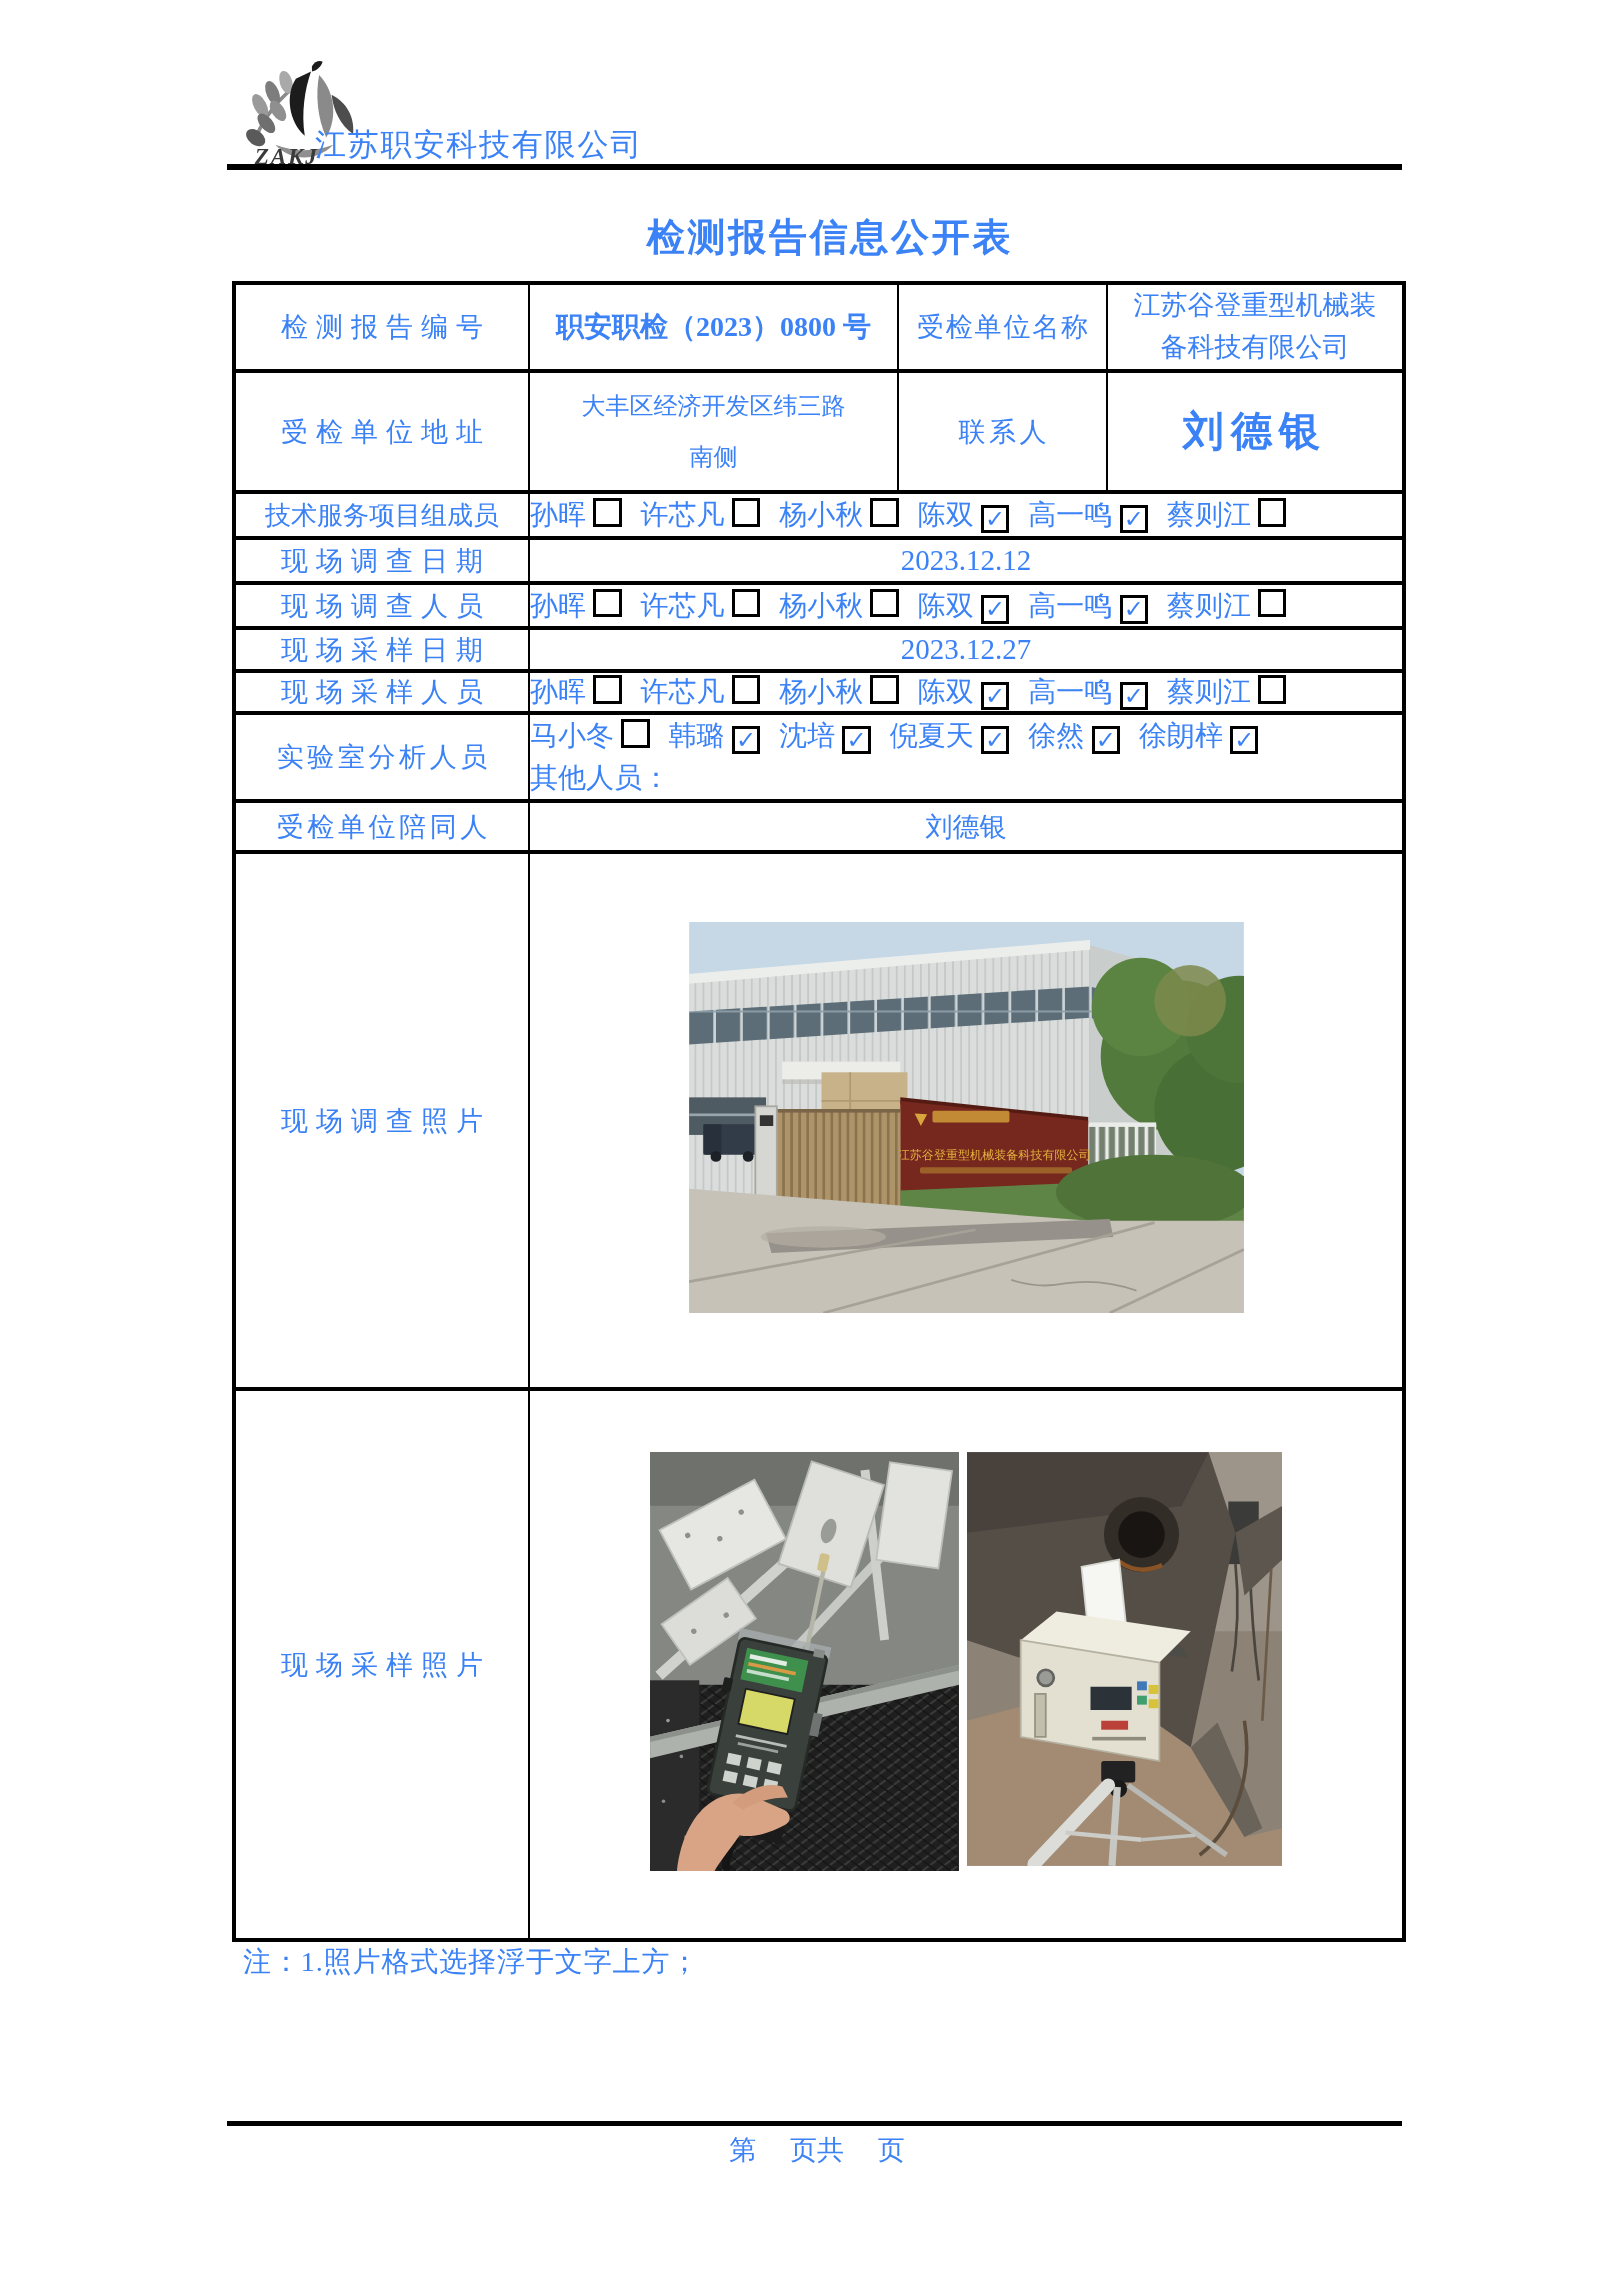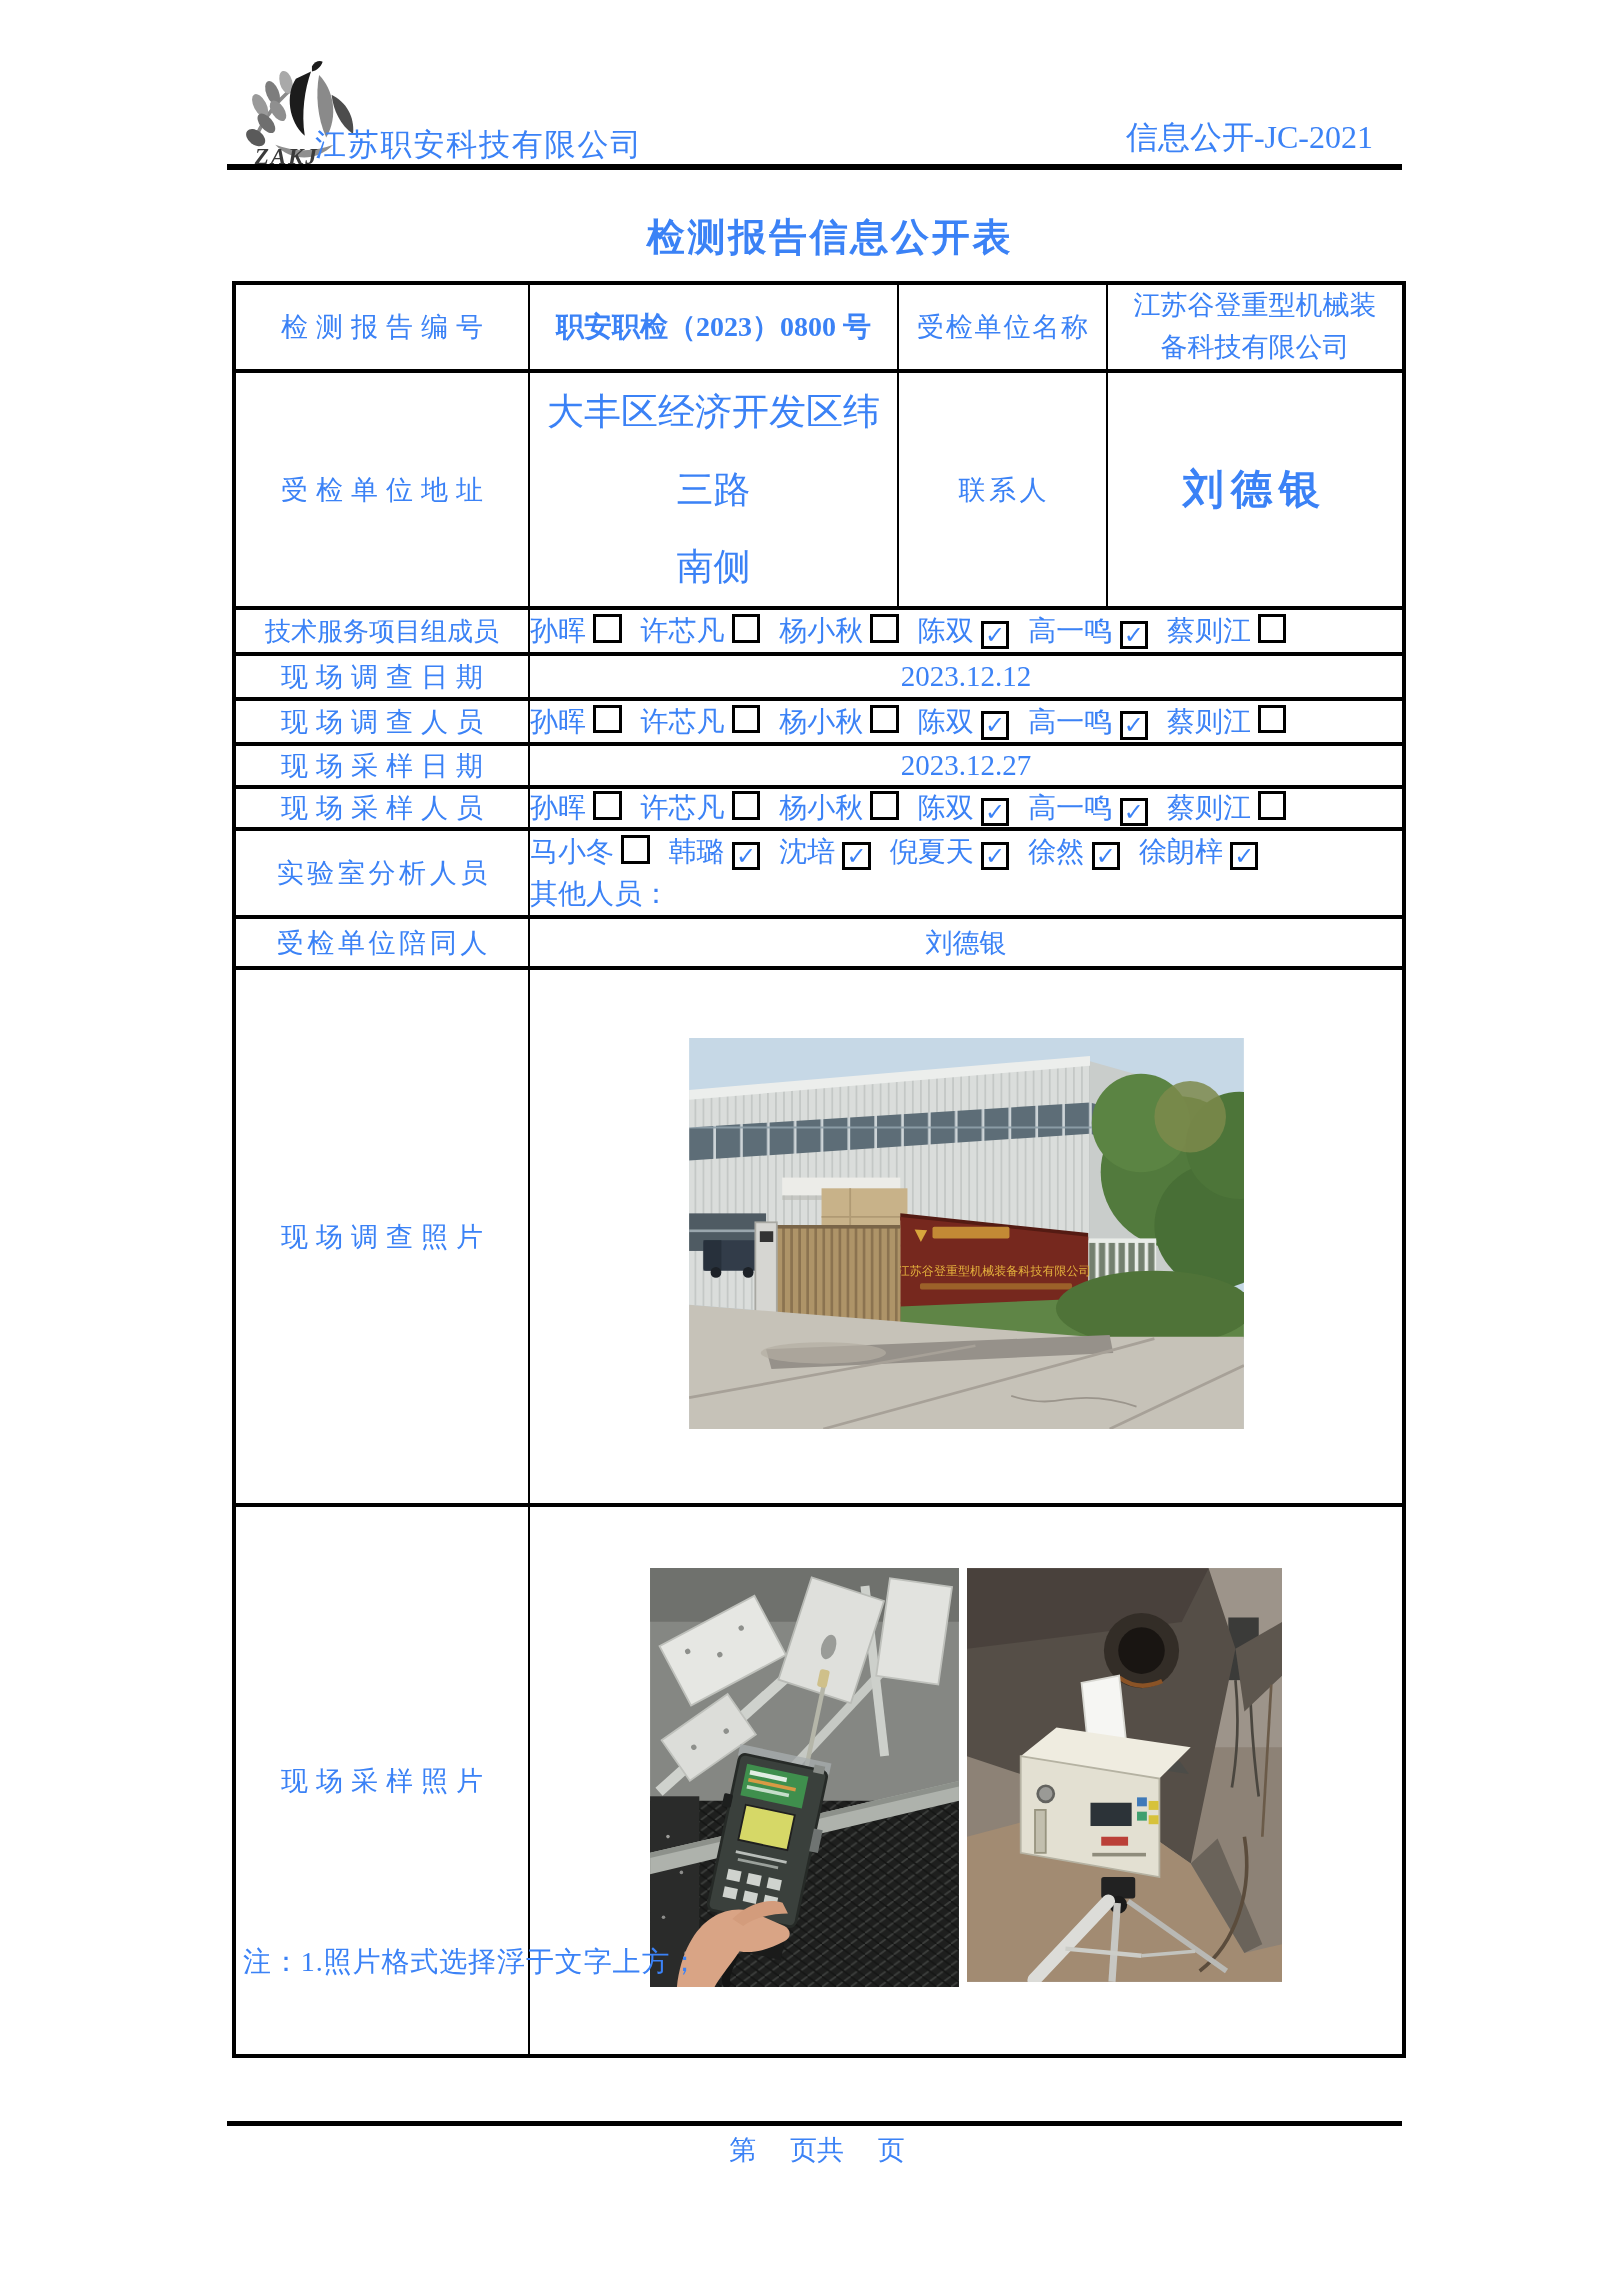--- a/index.html
+++ b/index.html
@@ -21,21 +21,21 @@
                 vertical-align:middle;padding:0;overflow:hidden;}
   table.main{border:4.5px solid #000;padding-left:46px;}
   .lbl{text-align:center;}
   .val{text-align:center;}
   .sp9{letter-spacing:8px;margin-right:-8px;display:inline-block;}
   .sp4{letter-spacing:3.6px;margin-right:-3.6px;display:inline-block;}
   .sp2{letter-spacing:1.8px;margin-right:-1.8px;display:inline-block;}
   .small-lbl{font-size:26px;}
   .report-no{font-weight:bold;font-size:28px;}
   .unitname{line-height:1.55;padding:0 10.7px;text-align:center;}
-  .addr{line-height:2.1;text-align:center;font-size:37px;}
+  .addr{line-height:2.1;text-align:center;font-size:24px;}
   .contact-big{font-size:41px;font-weight:bold;letter-spacing:7.2px;text-align:center;}
   .date-val{font-size:29px;}
   .chk-cell{text-align:left;padding-left:23px;font-size:28px;white-space:nowrap;}
   .lab-cell{text-align:left;padding:7.2px 0 7.2px 23px;font-size:28px;line-height:1.5;}
   .person{margin-right:19px;white-space:nowrap;}
   .cb{display:inline-block;width:22.4px;height:22.4px;border:3.6px solid #000;margin-left:7.2px;
       vertical-align:-2.7px;line-height:22.4px;text-align:center;
       font-family:"DejaVu Sans","Liberation Sans",sans-serif;font-size:24px;font-weight:bold;}
   .photo-cell{text-align:center;}
   .photo-pair{display:inline-flex;gap:8px;align-items:flex-start;}
@@ -62,21 +62,20 @@
       <path d="M95 14 C88 34 84 60 88 86 C70 70 66 40 78 22 Z" fill="#1c1c1c"></path>
       <path d="M104 18 C100 40 102 66 112 88 C126 64 120 34 104 18 Z" fill="#8a8a8a"></path>
       <path d="M118 40 C120 58 128 74 142 84 C144 64 134 48 118 40 Z" fill="#4d4d4d"></path>
       <path d="M96 8 C99 3 104 1 108 3 C106 9 101 13 96 14 Z" fill="#1c1c1c"></path>
       <path d="M55 96 C75 104 100 104 120 96 C100 116 72 114 55 96 Z" fill="#8f8f8f"></path>
     </g>
     <text x="32" y="118" font-family="Liberation Serif, DejaVu Serif, serif" font-style="italic" font-weight="bold" font-size="26" fill="#3a3a3a" letter-spacing="2">ZAKJ</text>
   </svg>
 
   <div class="hdr-company">江苏职安科技有限公司</div>
-  <div class="hdr-code">信息公开-JC-2021</div>
   <div class="hdr-rule"></div>
 
   <div class="title">检测报告信息公开表</div>
 
   <table class="main">
     <colgroup>
         <col style="width:295px">
         <col style="width:369px">
         <col style="width:209px">
         <col style="width:297px">

